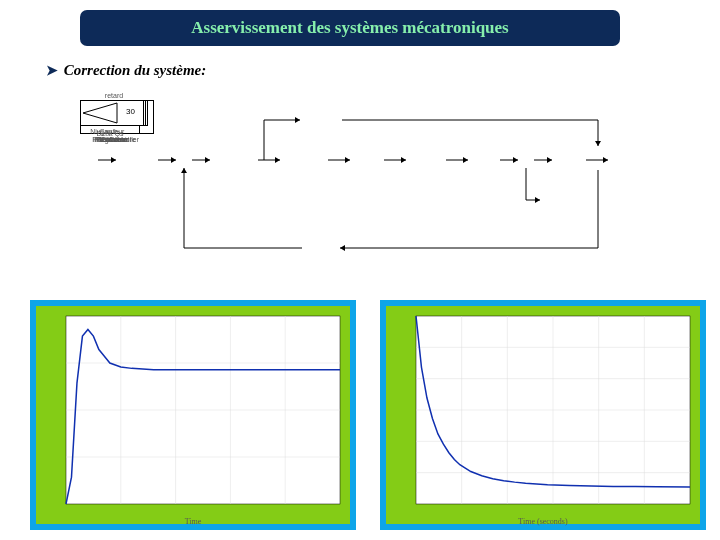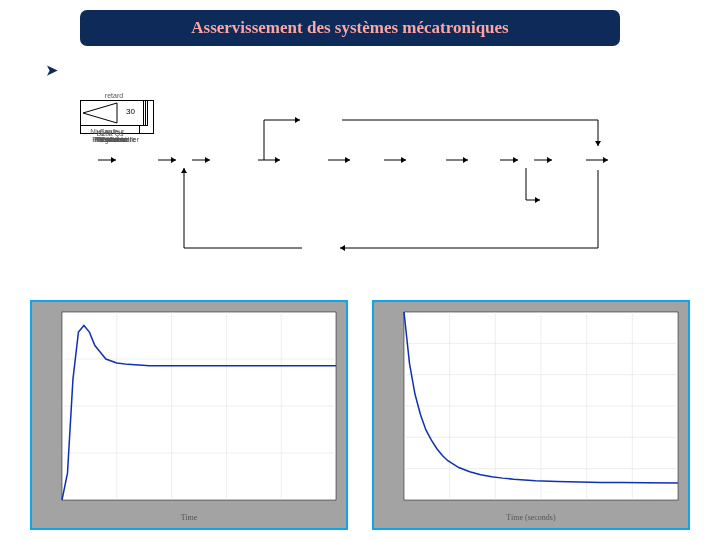--- a/index.html
+++ b/index.html
@@ -17,21 +17,21 @@
     left: 80px;
     width: 540px;
     height: 36px;
     background: #0d2a58;
     border-radius: 7px;
     display: flex;
     align-items: center;
     justify-content: center;
   }
   .title-bar span {
-    color: #fca5a5;
+    color: #86efac;
     font-size: 17px;
     font-weight: bold;
   }
   .bullet-row {
     position: absolute;
     top: 62px;
     left: 46px;
     display: flex;
     align-items: center;
     font-style: italic;
@@ -86,36 +86,37 @@
   .plots {
     position: absolute;
     top: 300px;
     left: 30px;
     width: 660px;
     height: 230px;
     display: flex;
     gap: 24px;
   }
   .plot-frame {
-    border: 2px solid #0ea5e9;
-    background: #a3a3a3;
+    border: 6px solid #0ea5e9;
+    background: #84cc16;
     position: relative;
     flex: 1;
   }
   svg { display: block; }
 </style>
 </head>
 <body>
 
 <div class="title-bar">
   <span>Asservissement des systèmes mécatroniques</span>
 </div>
 
 <div class="bullet-row">
   <span class="tri">➤</span>
+  <span>Correction du système:</span>
 </div>
 
 <div class="diagram">
   <svg width="560" height="170" style="position:absolute;top:0;left:0;">
     <g stroke="#000" stroke-width="1" fill="none">
       <line x1="18" y1="60" x2="36" y2="60"></line>
       <line x1="78" y1="60" x2="96" y2="60"></line>
       <line x1="112" y1="60" x2="130" y2="60"></line>
       <line x1="178" y1="60" x2="200" y2="60"></line>
       <line x1="248" y1="60" x2="270" y2="60"></line>

